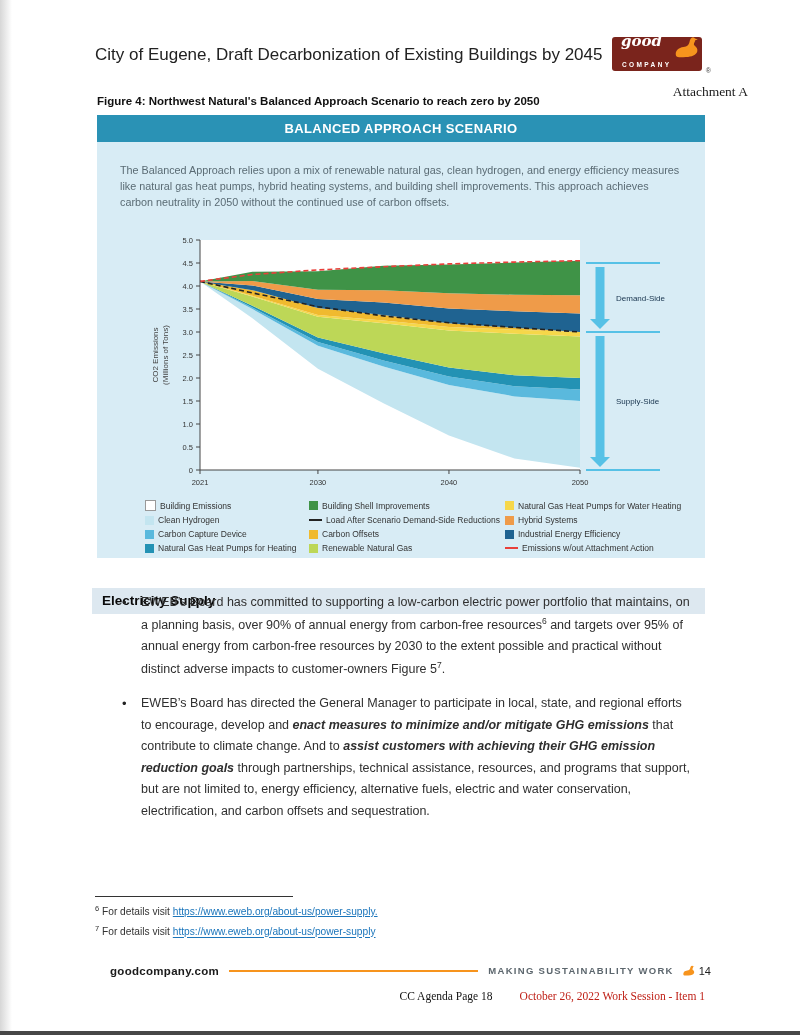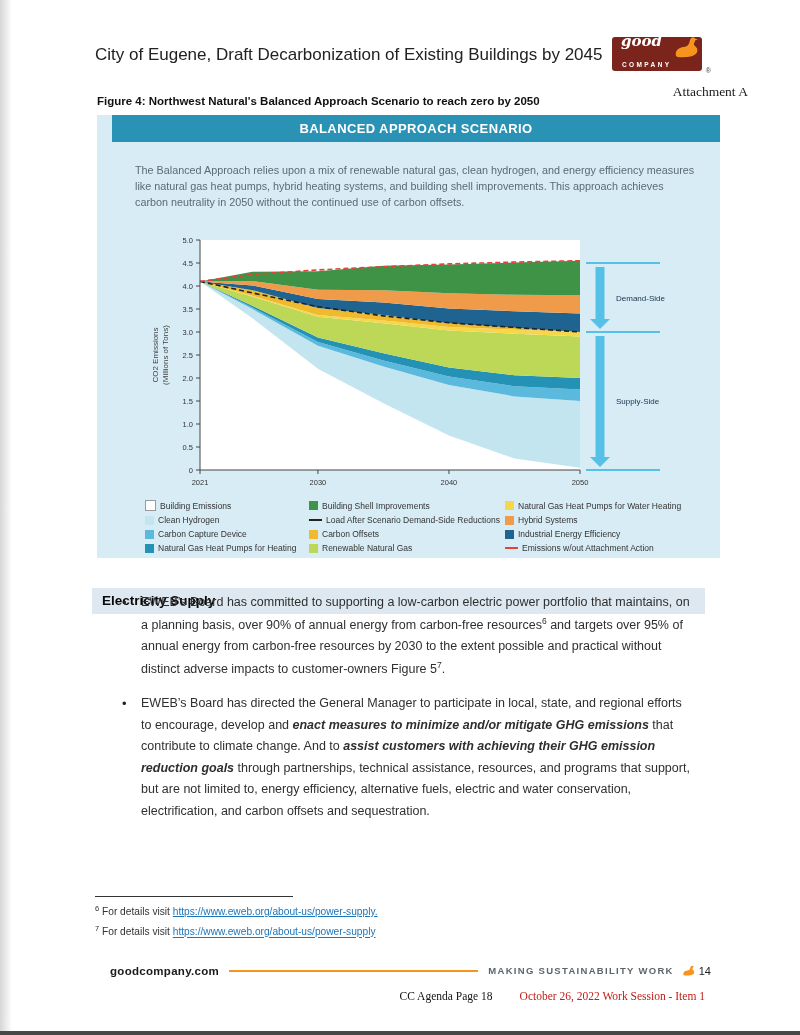--- a/index.html
+++ b/index.html
@@ -10,21 +10,21 @@
   .doc-title{position:absolute;left:95px;top:45px;font-size:17px;color:#222;}
   .attachment{position:absolute;right:52px;top:84px;font-family:"Liberation Serif",serif;font-size:13.5px;color:#1a1a1a;}
   .figure-caption{position:absolute;left:97px;top:95px;font-size:11.5px;font-weight:bold;color:#111;}
 
   .logo{position:absolute;left:612px;top:37px;width:90px;height:34px;background:#7a241c;border-radius:3px;}
   .logo-good{position:absolute;left:9px;top:-5px;font-family:"DejaVu Serif",serif;font-style:italic;font-weight:bold;color:#fff;font-size:15px;}
   .logo-company{position:absolute;left:10px;bottom:3px;color:#fff;font-size:6.5px;letter-spacing:2.4px;font-weight:bold;}
   .logo .goose{position:absolute;right:1px;top:-7px;width:30px;height:34px;}
   .logo .reg{position:absolute;right:-9px;bottom:-3px;color:#444;font-size:7px;}
 
-  .panel{position:absolute;left:97px;top:115px;width:608px;height:443px;background:#d8ecf5;padding-left:15px;}
+  .panel{position:absolute;left:97px;top:115px;width:608px;height:443px;background:#d8ecf5;}
   .panel-header{height:27px;line-height:27px;background:#2a92b5;color:#fff;text-align:center;font-weight:bold;font-size:13px;letter-spacing:.4px;}
   .panel-desc{margin:20px 25px 0 23px;font-size:10.8px;line-height:1.5;color:#5a6b74;}
   #chart{position:absolute;left:45px;top:118px;}
   .legend{position:absolute;left:48px;top:385px;display:grid;grid-template-columns:160px 192px 180px;column-gap:4px;row-gap:4px;font-size:8.5px;color:#333;}
   .legend-item{display:flex;align-items:center;gap:4px;white-space:nowrap;}
   .swatch{width:9px;height:9px;display:inline-block;flex:0 0 auto;}
   .swatch.line{width:13px;height:2.5px;}
 
   .section-heading{position:absolute;left:92px;top:588px;width:613px;height:26px;background:#dde8f0;box-sizing:border-box;padding:5px 0 0 10px;font-size:13.5px;font-weight:bold;color:#0a0a0a;}
 

